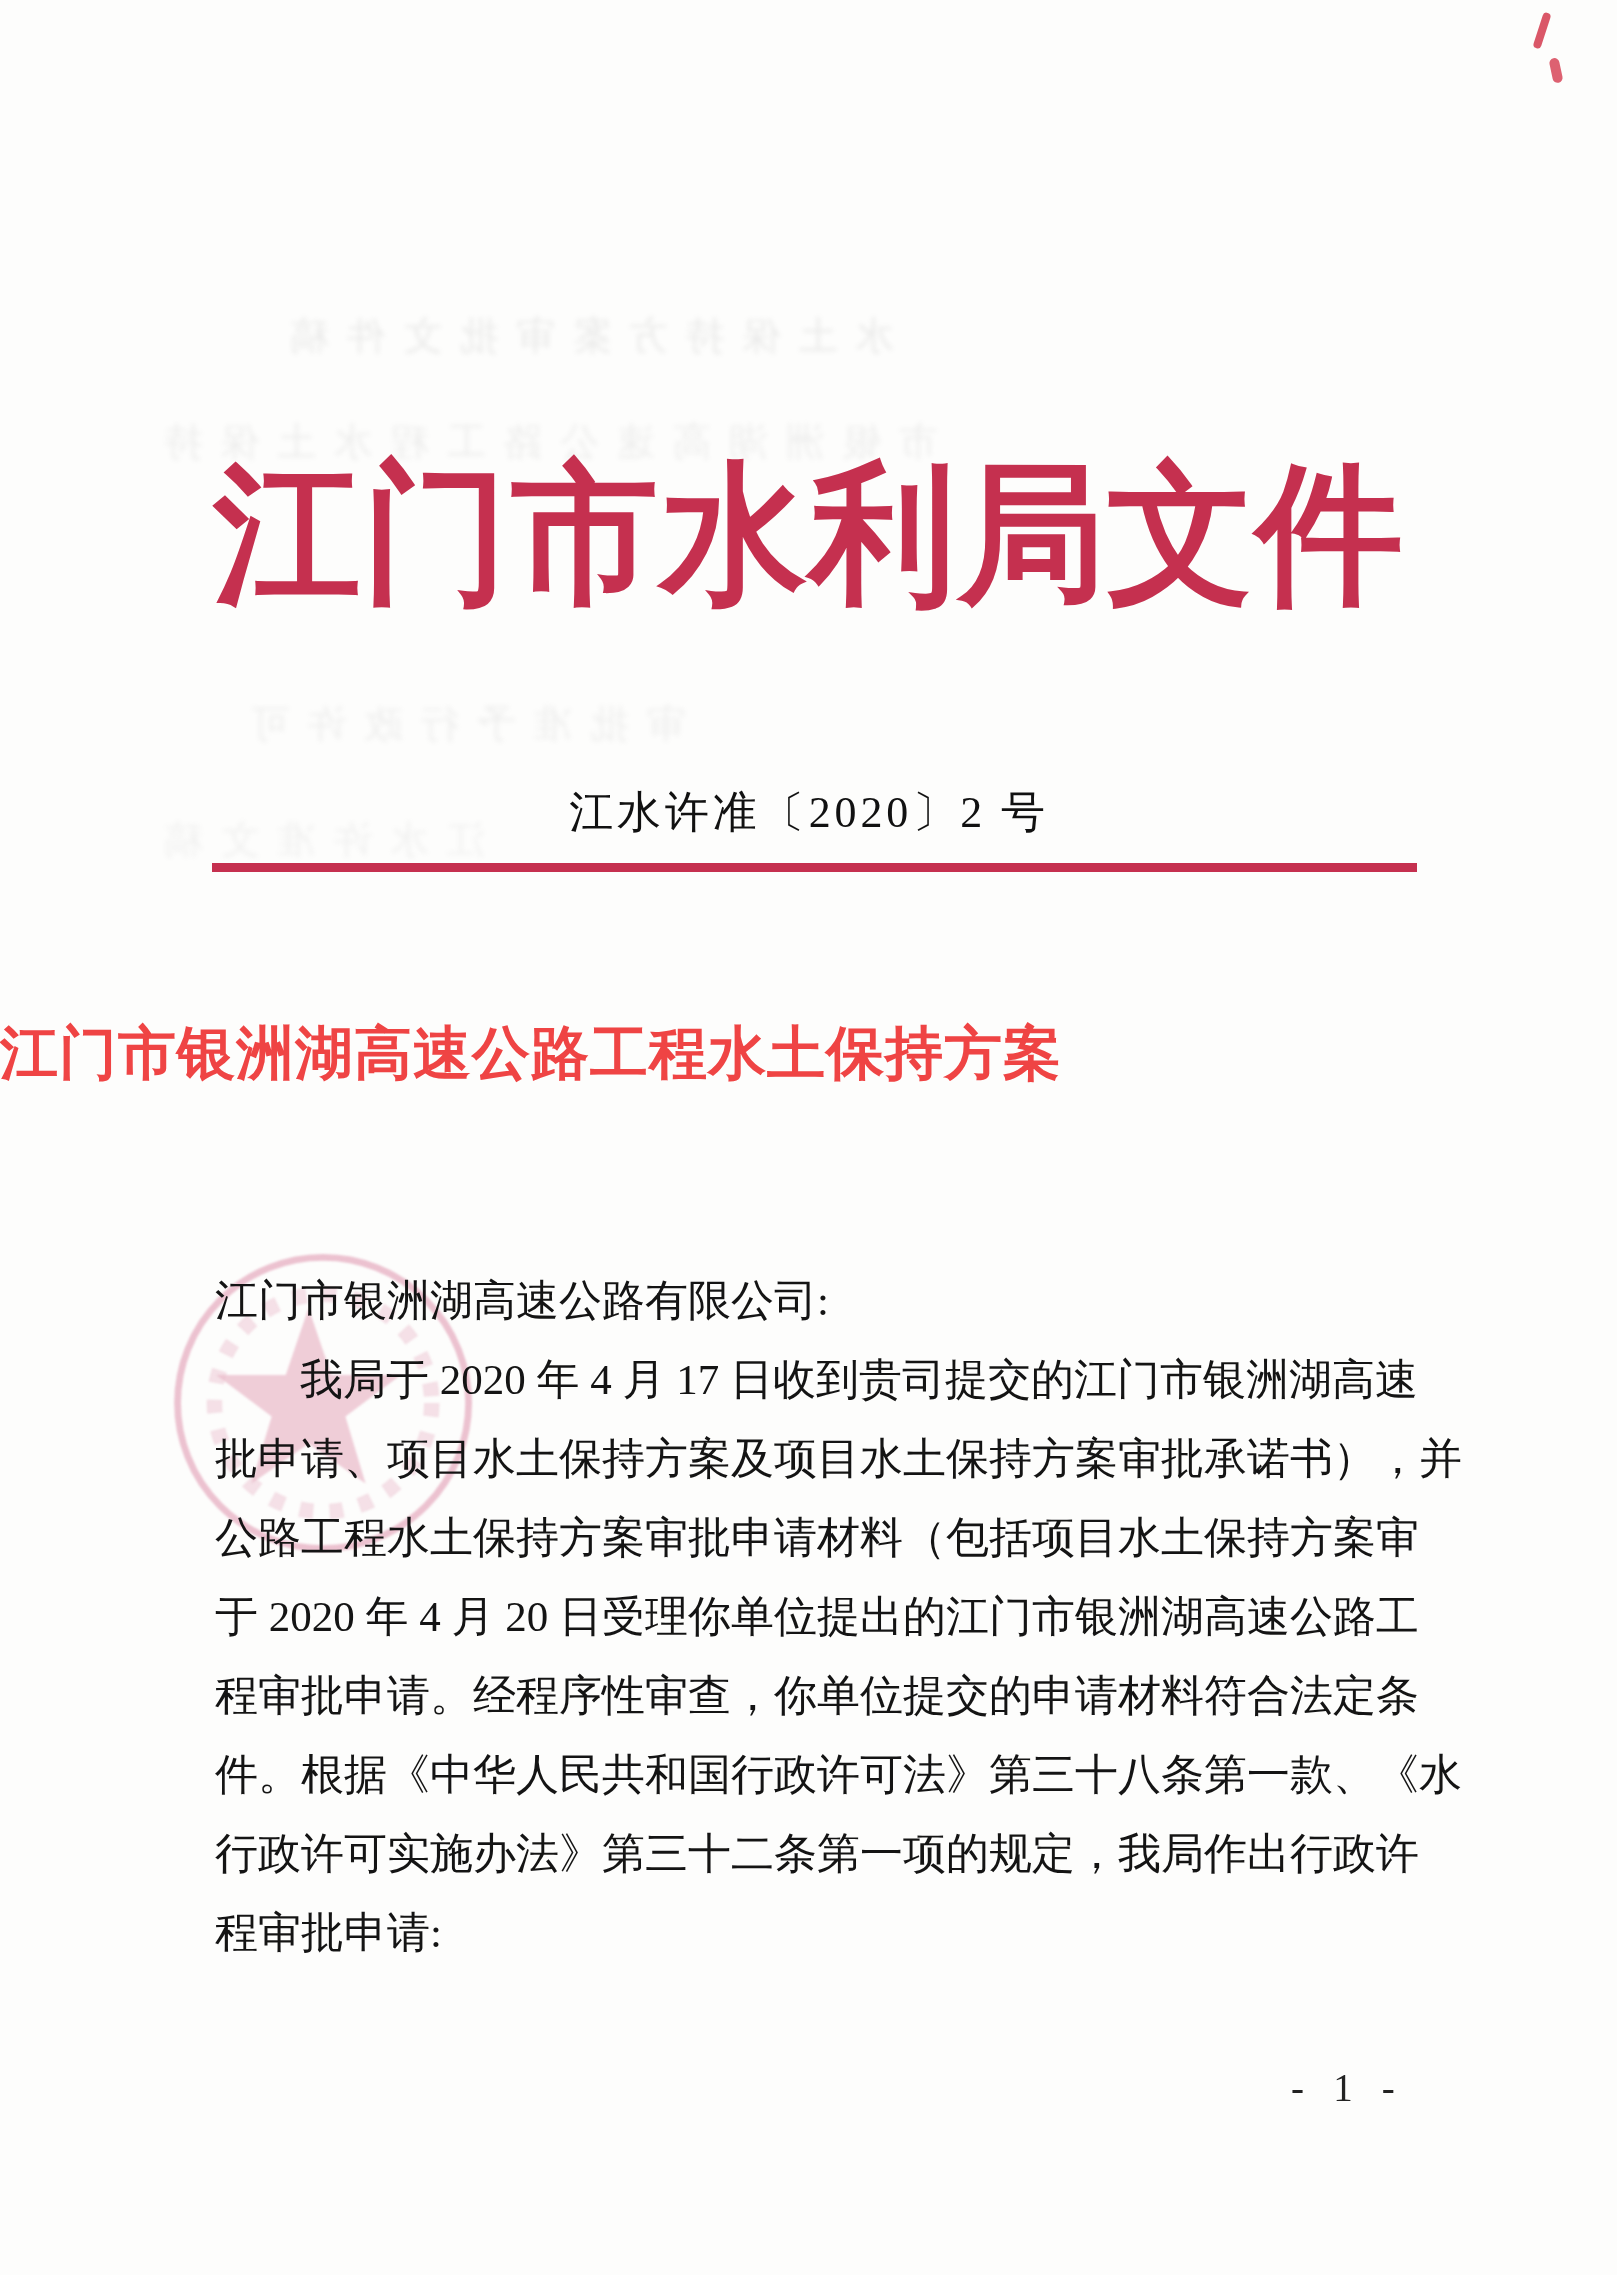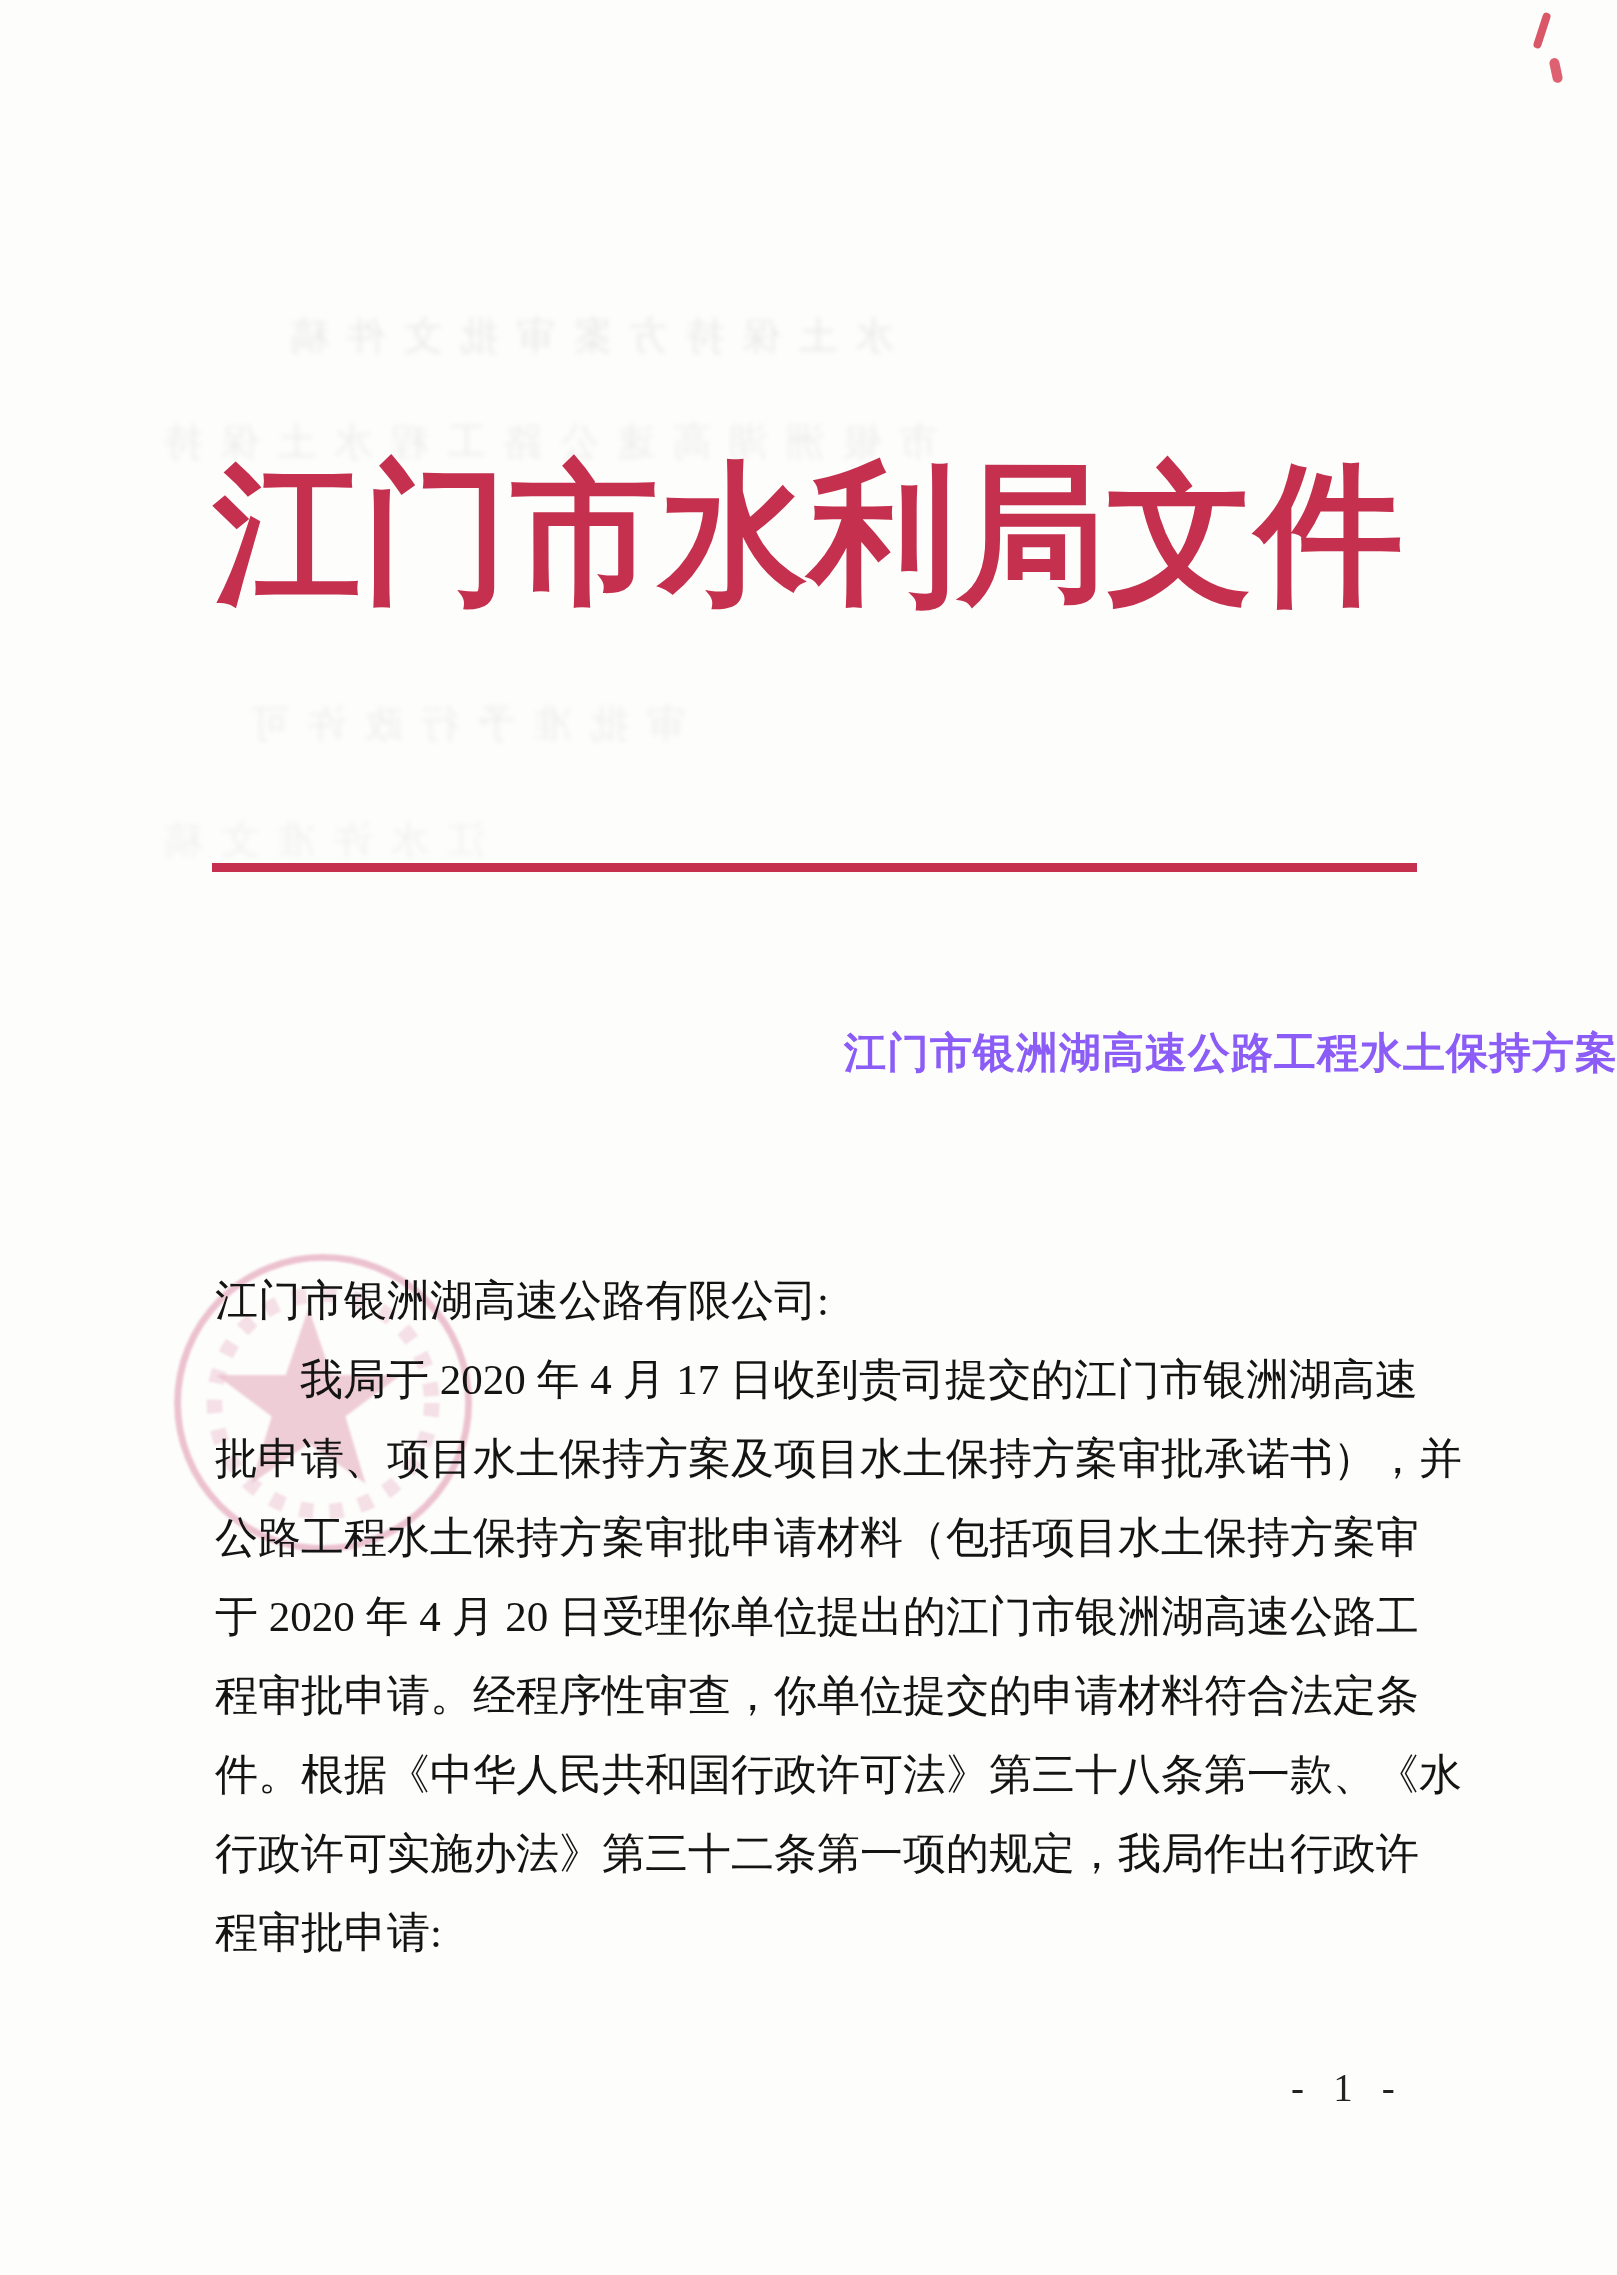--- a/index.html
+++ b/index.html
@@ -79,25 +79,25 @@
     top: 863px;
     width: 1205px;
     height: 8.7px;
     background: #c5304f;
   }
 
   .doc-title {
     position: absolute;
     left: 0; right: 0;
     top: 1011px;
-    text-align: right;
+    text-align: left;
     font-weight: bold;
-    font-size: 42px;
+    font-size: 58px;
     line-height: 85px;
-    color: #8b5cf6;
+    color: #ef4444;
     letter-spacing: 1px;
   }
 
   .body-text {
     position: absolute;
     left: 215px;
     top: 1261px;
     width: 1190px;
     font-size: 43px;
     line-height: 79px;
@@ -146,20 +146,21 @@
   <div class="bleed b3">审批准予行政许可</div>
   <div class="bleed b4">江水许准文稿</div>
 
   <div class="corner-mark">
     <div class="stroke1"></div>
     <div class="stroke2"></div>
   </div>
 
   <h1 class="masthead">江门市水利局文件</h1>
 
+  <div class="doc-number">江水许准〔2020〕2 号</div>
 
   <div class="red-rule"></div>
 
   <div class="doc-title">
     <div>江门市银洲湖高速公路工程水土保持方案</div>
   </div>
 
   <svg class="seal" viewBox="0 0 336 336" xmlns="http://www.w3.org/2000/svg">
     <circle cx="165" cy="168" r="150" fill="none" stroke="#d8789a" stroke-width="7" opacity="0.8"></circle>
     <circle cx="165" cy="168" r="112" fill="none" stroke="#dc88a6" stroke-width="16" stroke-dasharray="14 17" opacity="0.45"></circle>

